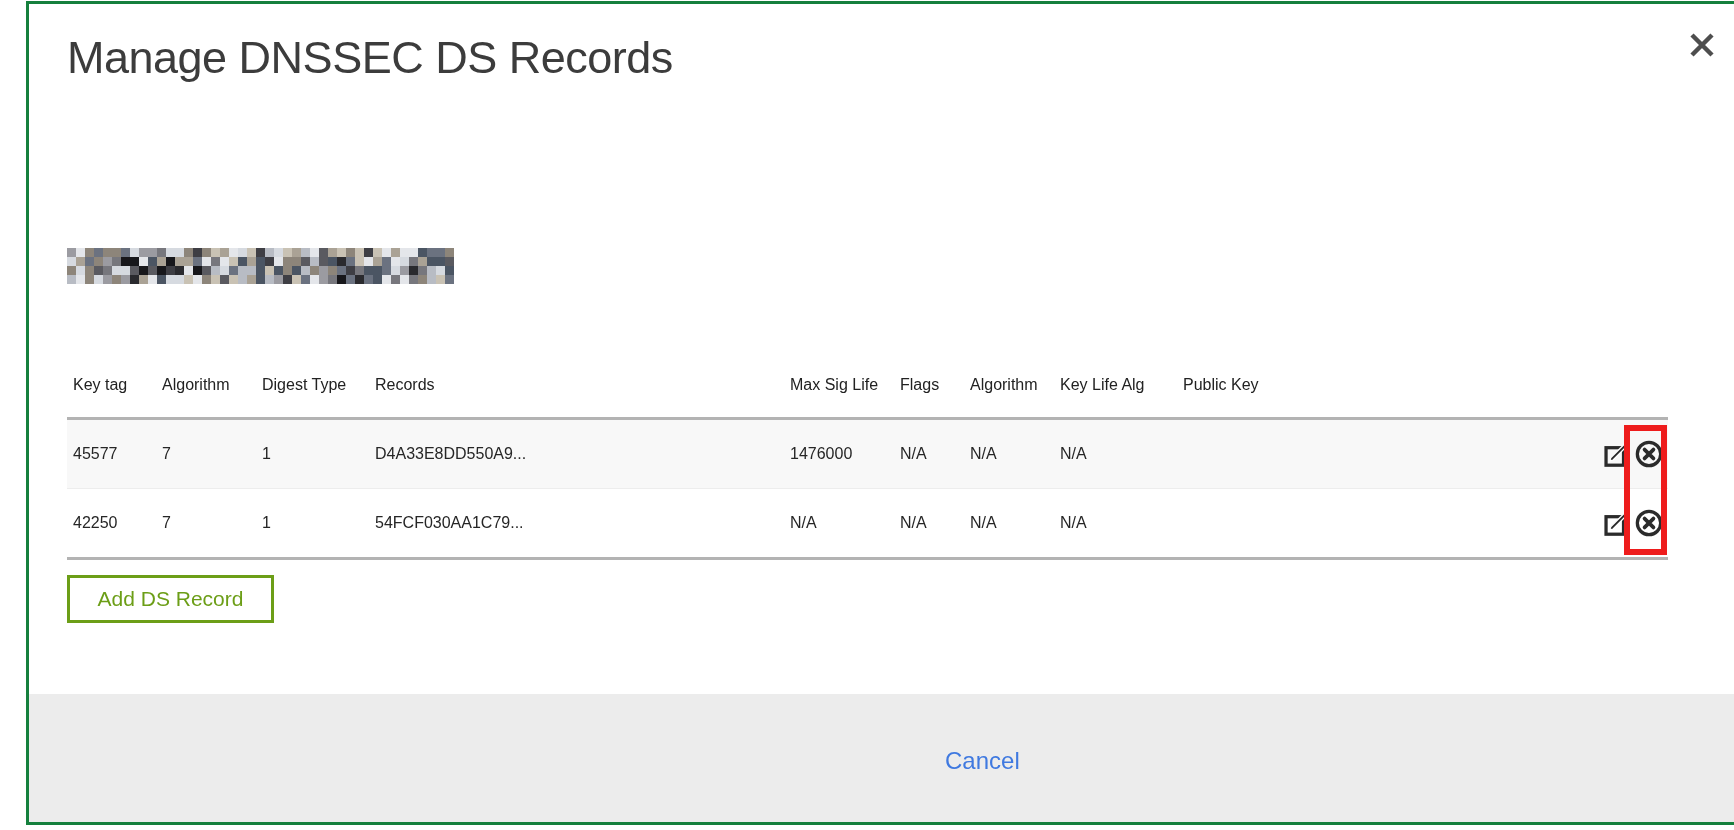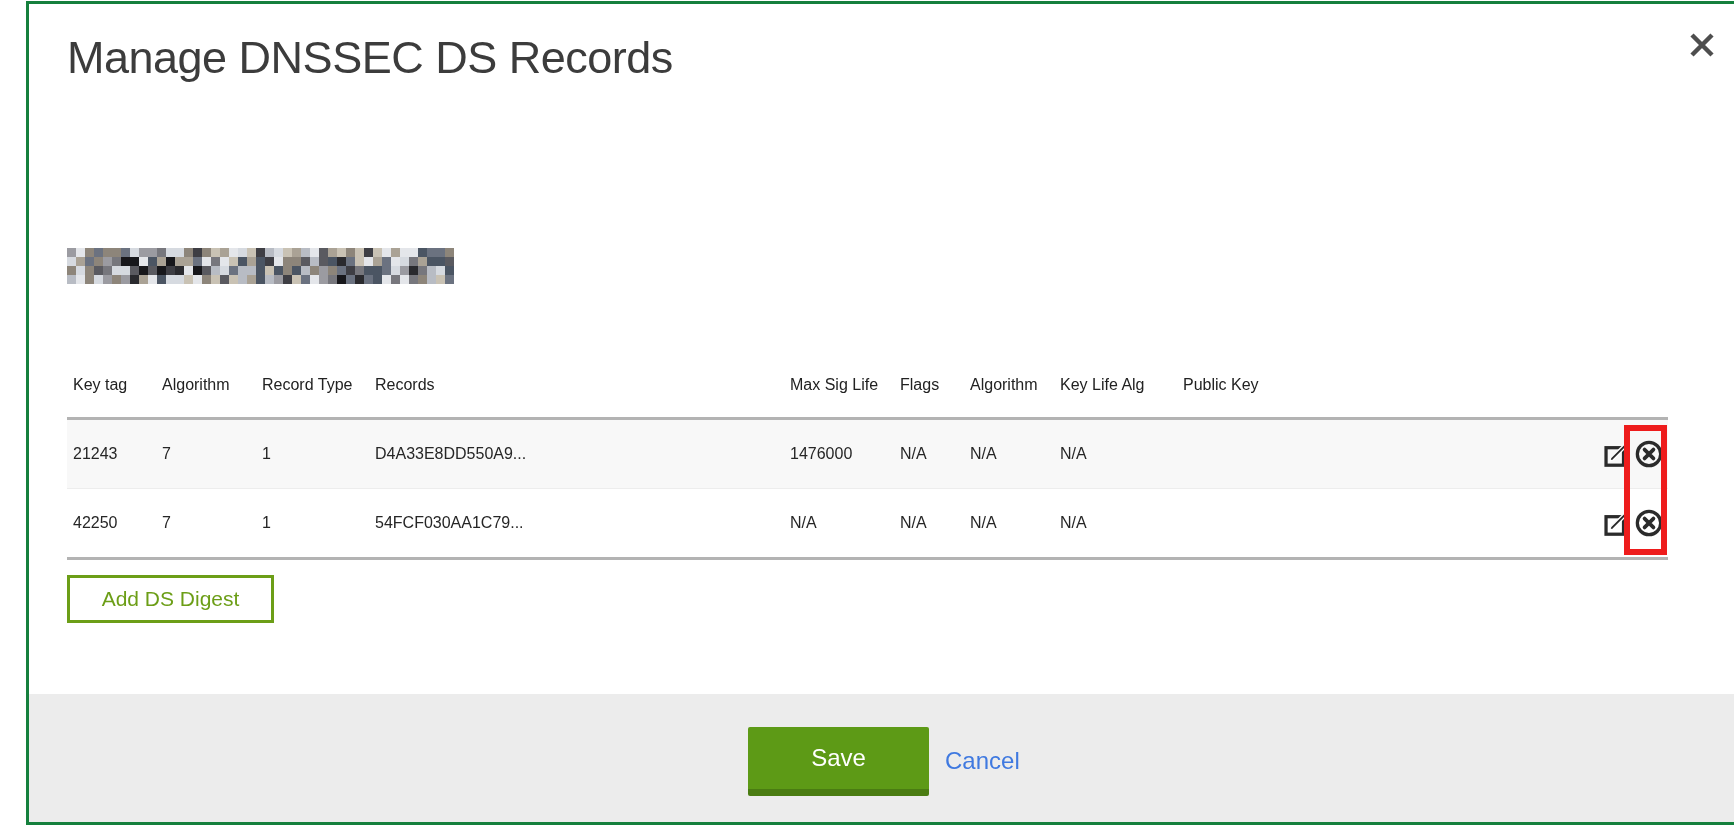--- a/index.html
+++ b/index.html
@@ -265,33 +265,33 @@
         <col style="width:70px">
       <col style="width:90px">
         <col style="width:123px">
         <col>
         <col style="width:75px">
     </colgroup>
     <thead>
       <tr>
         <th>Key tag</th>
         <th>Algorithm</th>
-        <th>Record Type</th>
+        <th>Digest Type</th>
         <th>Records</th>
         <th>Max Sig Life</th>
         <th>Flags</th>
         <th>Algorithm</th>
         <th>Key Life Alg</th>
         <th>Public Key</th>
         <th></th>
       </tr>
     </thead>
     <tbody>
       <tr class="row-1">
-        <td>21243</td>
+        <td>45577</td>
         <td>7</td>
         <td>1</td>
         <td>D4A33E8DD550A9...</td>
         <td>1476000</td>
         <td>N/A</td>
         <td>N/A</td>
         <td>N/A</td>
         <td></td>
         <td class="actions">
           <button class="icon-btn" aria-label="Edit">
@@ -329,20 +329,19 @@
               <path d="M8.2 8.2 L15.8 15.8 M15.8 8.2 L8.2 15.8" stroke="#2b2b2b" stroke-width="3.2" stroke-linecap="round" fill="none"></path>
             </svg>
           </button>
         </td>
       </tr>
     </tbody>
   </table>
 
   <div class="annotation-rect"></div>
 
-  <button class="add-btn">Add DS Digest</button>
+  <button class="add-btn">Add DS Record</button>
 
   <div class="footer">
-    <button class="save-btn">Save</button>
     <a class="cancel-link">Cancel</a>
   </div>
 
 </div>
 
 </body></html>

